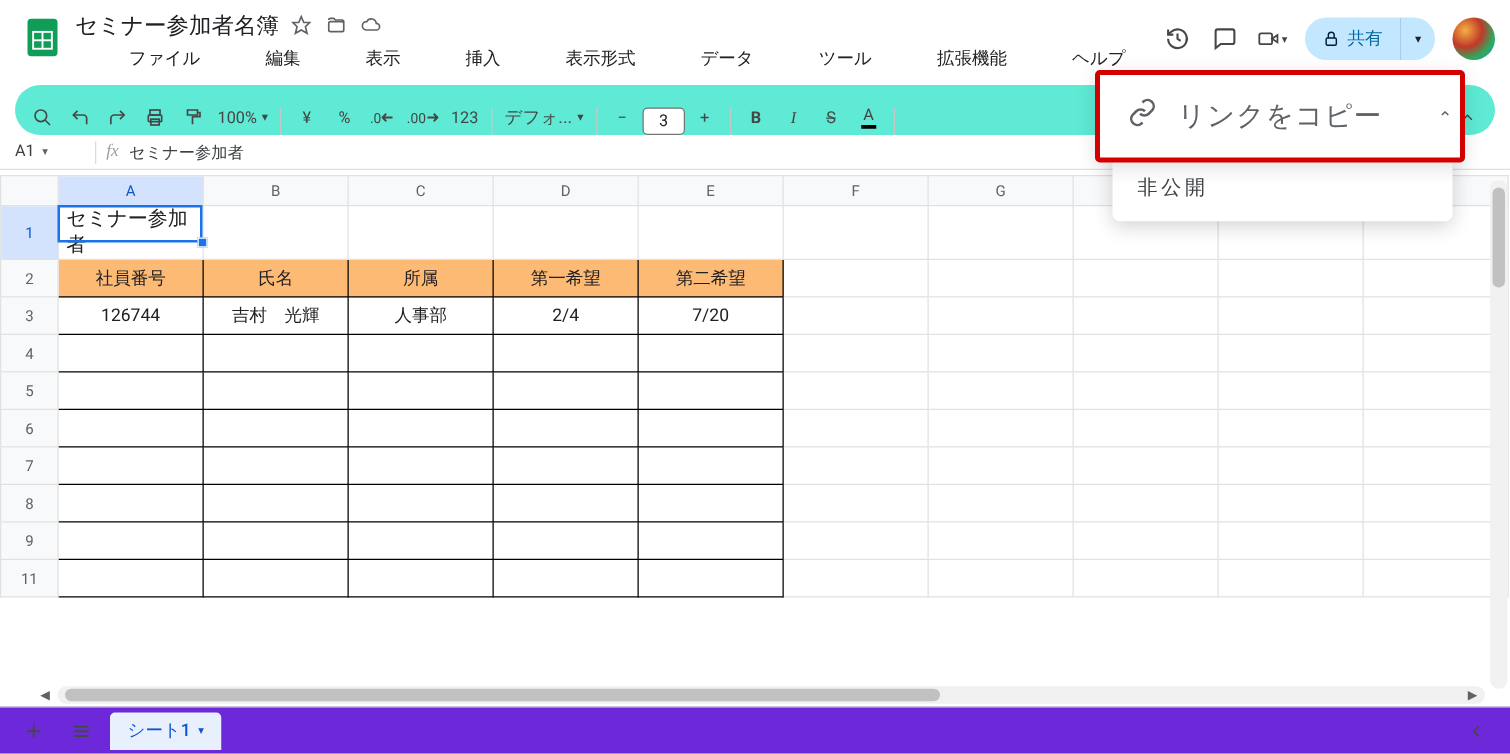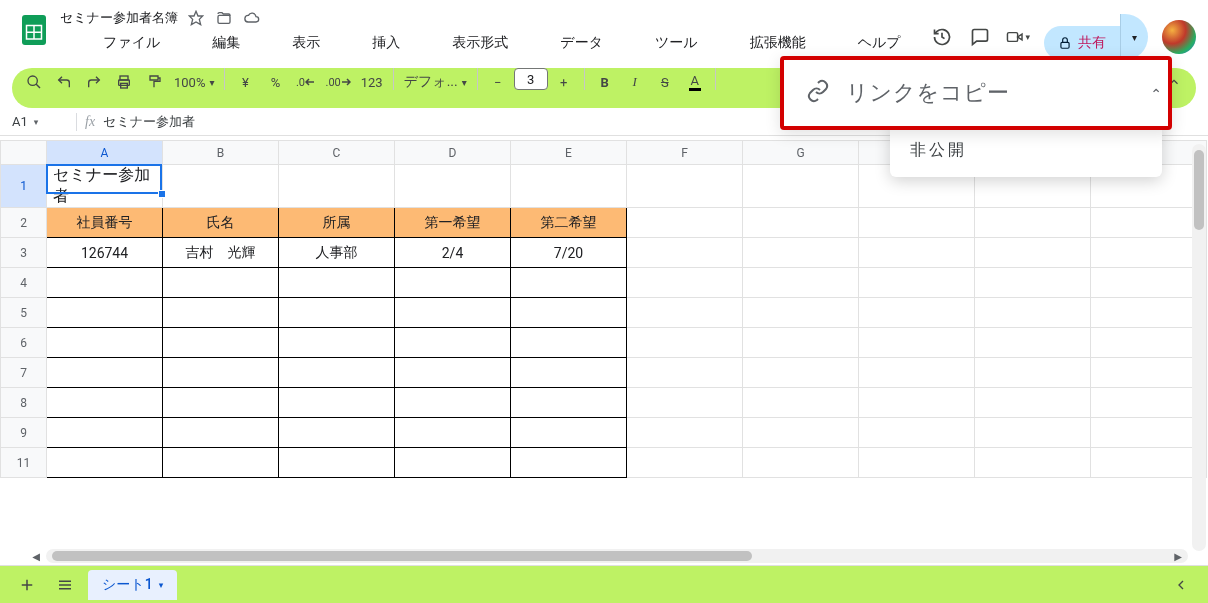--- a/index.html
+++ b/index.html
@@ -4,34 +4,34 @@
 <style>
   * { box-sizing: border-box; margin: 0; padding: 0; }
   body { font-family: "Google Sans", "Roboto", Arial, sans-serif; font-size: 14px; color: #202124; background: #fff; width: 1208px; height: 603px; overflow: hidden; position: relative; }
 
   
   .titlebar { display: flex; align-items: flex-start; padding: 8px 12px 0 12px; height: 64px; }
   .logo { width: 44px; height: 44px; display:flex; align-items:center; justify-content:center; }
   .logo svg { width: 36px; height: 36px; }
   .titleblock { flex: 1; display: flex; flex-direction: column; gap: 2px; padding-left: 4px; }
   .title-row { display: flex; align-items: center; gap: 8px; }
-  .doc-title { font-size: 13px; color: #202124; }
+  .doc-title { font-size: 18px; color: #202124; }
   .title-icon { width: 20px; height: 20px; display:flex; align-items:center; justify-content:center; color:#5f6368; border-radius:4px; }
   .menubar { display: flex; gap: 2px; }
   .menu-item { padding: 4px 7px; font-size: 14px; color: #202124; border-radius: 4px; cursor: pointer; margin-left: 36px; }
   .right-controls { display: flex; align-items: center; gap: 14px; padding-top: 6px; }
   .rc-icon { width: 24px; height: 24px; display:flex; align-items:center; justify-content:center; color:#444746; cursor:pointer; }
   .share-group { display:flex; }
-  .share-btn { background: #c2e7ff; border-radius: 40px 0 0 40px; padding: 8px 14px 8px 14px; display:flex; align-items:center; gap:6px; font-size:14px; color:#be185d; cursor:pointer;margin-top:12px; }
+  .share-btn { background: #c2e7ff; border-radius: 40px 0 0 40px; padding: 8px 14px 8px 14px; display:flex; align-items:center; gap:6px; font-size:14px; color:#0369a1; cursor:pointer; }
   .share-more { background: #c2e7ff; border-radius: 0 40px 40px 0; width: 28px; display:flex; align-items:center; justify-content:center; border-left:1px solid #a8cde6; cursor:pointer; }
   .avatar { width: 34px; height: 34px; border-radius: 50%; background: radial-gradient(circle at 30% 30%, #f5b041, #c0392b 40%, #27ae60 70%, #2e86c1 90%); cursor:pointer; }
 
   
   .toolbar-wrap { padding: 4px 12px 0 12px; }
-  .toolbar { background: #bef264; border-radius: 24px; height: 40px; display: flex; align-items: flex-start; padding: 0 8px; gap: 2px; }
+  .toolbar { background: #5eead4; border-radius: 24px; height: 40px; display: flex; align-items: flex-end; padding: 0 8px; gap: 2px; }
   .tbtn { min-width: 28px; height: 28px; display:flex; align-items:center; justify-content:center; color:#444746; border-radius:4px; cursor:pointer; font-size:13px; padding:0 4px; }
   .tsep { width:1px; height:22px; background:#c7c7c7; margin: 0 4px; }
   .zoom { display:flex; align-items:center; gap:4px; }
   .font-name { display:flex; align-items:center; gap:4px; font-size:14px; }
   .font-size-box { border:1px solid #747775; border-radius:4px; width:34px; height:22px; display:flex; align-items:center; justify-content:center; font-size:13px; background:#fff; }
   .toolbar .dd { font-size:10px; color:#444746; }
   .toolbar-collapse { margin-left:auto; }
 
   
   .formula-row { display:flex; align-items:center; height:28px; border-bottom:1px solid #e0e0e0; padding-left:8px; }
@@ -70,28 +70,28 @@
 
   .vscroll { position:absolute; right:2px; top:144px; width:14px; bottom:52px; background:#f1f1f1; border-radius:7px;}
   .vscroll .thumb { position:absolute; left:2px; right:2px; top:6px; height:80px; background:#c1c1c1; border-radius:5px;}
   .hscroll { position:absolute; left:46px; right:20px; bottom:40px; height:14px; background:#f1f1f1; border-radius:7px; display:flex; align-items:center;}
   .hscroll .thumb { position:absolute; top:2px; bottom:2px; left:6px; width:700px; background:#c1c1c1; border-radius:5px;}
   .hscroll .arrow { width:16px; display:flex; align-items:center; justify-content:center; color:#5f6368; font-size:10px;}
   .hscroll .arrow.left{ position:absolute; left:-18px;}
   .hscroll .arrow.right{ position:absolute; right:2px;}
 
   
-  .sheetbar { position:absolute; bottom:0; left:0; right:0; height:38px; border-top:1px solid #e0e0e0; display:flex; align-items:center; background:#bef264; padding:0 12px; gap:8px;}
+  .sheetbar { position:absolute; bottom:0; left:0; right:0; height:38px; border-top:1px solid #e0e0e0; display:flex; align-items:center; background:#6d28d9; padding:0 12px; gap:8px;}
   .sbtn { width:30px; height:30px; display:flex; align-items:center; justify-content:center; color:#444746; cursor:pointer; border-radius:4px;}
   .sheet-tab { background:#e8f0fe; color:#0b57d0; padding:6px 14px; border-radius:4px 4px 0 0; display:flex; align-items:center; gap:6px; font-size:14px; cursor:pointer; font-weight:500;}
   .sheet-tab .dd { font-size:9px; }
   .explore { margin-left:auto; }
 
   
-  .popup-wrap { position:absolute; top:56px; right:36px; width:392px; border:4px solid #d30000; border-radius:4px; background:#fff; box-shadow:0 4px 16px rgba(0,0,0,.12); z-index:50;}
+  .popup-wrap { position:absolute; top:56px; right:36px; width:296px; border:4px solid #d30000; border-radius:4px; background:#fff; box-shadow:0 4px 16px rgba(0,0,0,.12); z-index:50;}
   .popup-row { display:flex; align-items:center; gap:16px; padding:18px 22px; font-size:22px; color:#5f6368;}
   .popup-row .lbl { letter-spacing:1px; }
   .popup-sub { position:absolute; top:124px; right:46px; width:272px; background:#fff; box-shadow:0 4px 16px rgba(0,0,0,.18); border-radius:6px; padding:16px 20px; font-size:16px; color:#3c4043; letter-spacing:3px; z-index:49;}
   .collapse-caret { position:absolute; top:86px; right:46px; color:#5f6368; font-size:14px; z-index:51; cursor:pointer;}
 </style>
 </head>
 <body>
 
 <div class="titlebar">
   <div class="logo">

